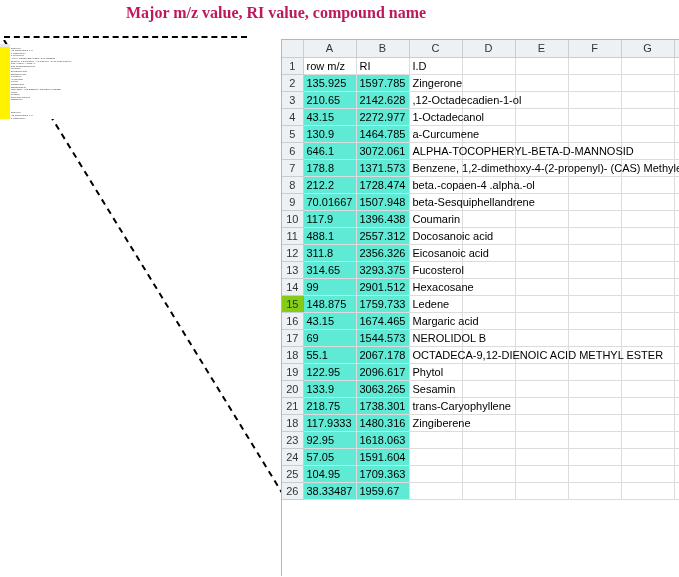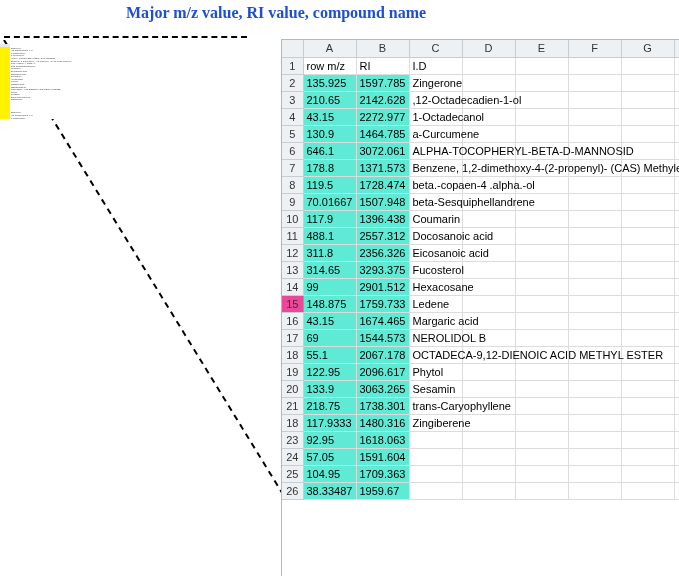--- a/index.html
+++ b/index.html
@@ -14,21 +14,21 @@
   }
 
   
   .title {
     position: absolute;
     top: 4px;
     left: 126px;
     font-family: "Times New Roman", serif;
     font-weight: bold;
     font-size: 16px;
-    color: #1d4ed8;
+    color: #be185d;
     text-align: right;
   }
 
   
   .dash-horizontal {
     position: absolute;
     top: 36px;
     left: 4px;
     width: 243px;
     border-top: 2px dashed #000;
@@ -134,21 +134,21 @@
   .rownum {
     background: #eef1f4;
     border-right: 1px solid #c6cdd3;
     border-bottom: 1px solid #c6cdd3;
     text-align: center !important;
     color: #333;
     width: 21px;
     font-size: 11px;
   }
   .rownum.selected {
-    background: #ec4899;
+    background: #84cc16;
     border-right-color: #d0a000;
   }
   
   .cell {
     border-right: 1px solid #dcdcdc;
     border-bottom: 1px solid #dcdcdc;
     background: #ffffff;
   }
   .hl {
     background: #5eead4;
@@ -480,21 +480,21 @@
             <span class="overflow">Benzene, 1,2-dimethoxy-4-(2-propenyl)- (CAS) Methyleugenol</span>
           </td>
           <td class="cell"></td>
           <td class="cell"></td>
           <td class="cell"></td>
           <td class="cell"></td>
           <td class="cell"></td>
         </tr>
         <tr>
           <td class="rownum">8</td>
-          <td class="cell hl num">119.5</td>
+          <td class="cell hl num">212.2</td>
           <td class="cell hl num">1728.474</td>
           <td class="cell col-c">
             <span class="overflow">beta.-copaen-4 .alpha.-ol</span>
           </td>
           <td class="cell"></td>
           <td class="cell"></td>
           <td class="cell"></td>
           <td class="cell"></td>
           <td class="cell"></td>
         </tr>

